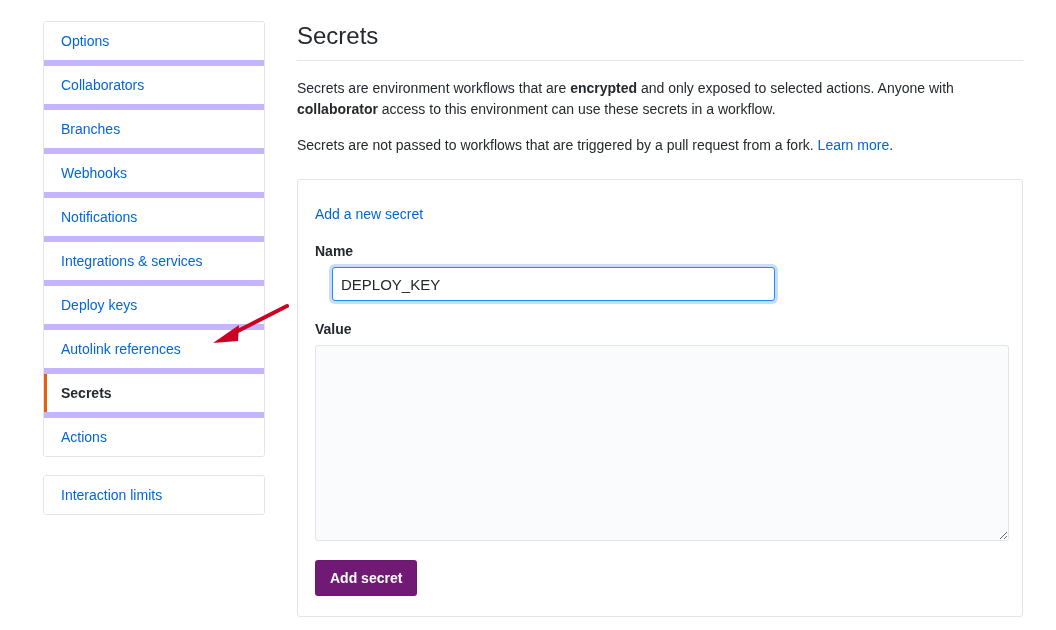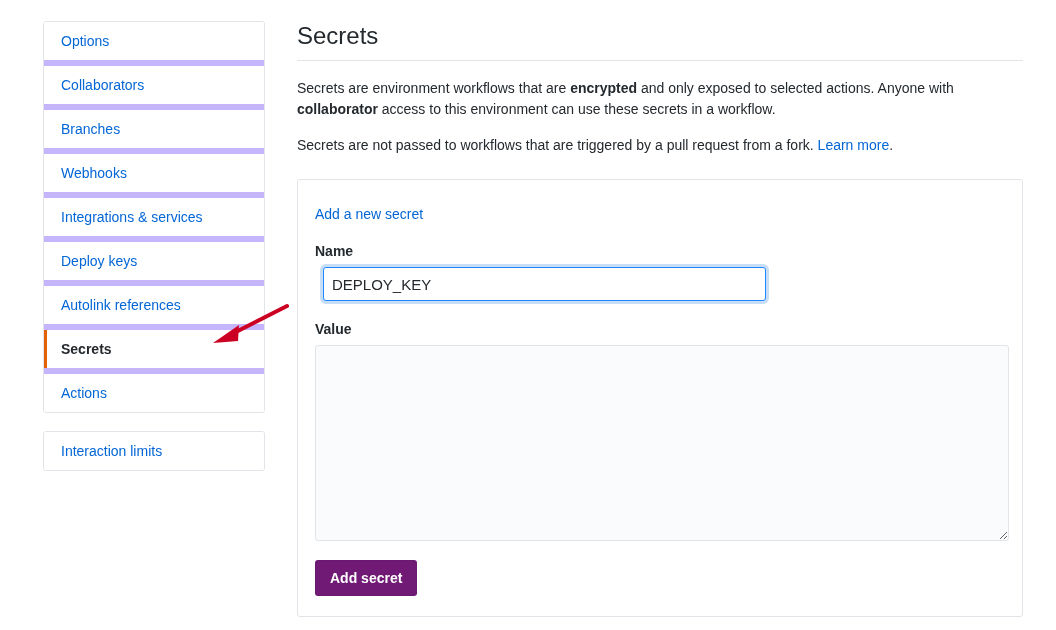--- a/index.html
+++ b/index.html
@@ -105,21 +105,21 @@
     height: 34px;
     padding: 6px 8px;
     font-size: 15px;
     font-family: "Liberation Sans", sans-serif;
     color: #24292e;
     background: #ffffff;
     border: 1px solid #2188ff;
     border-radius: 3px;
     outline: none;
     box-shadow: 0 0 0 3px rgba(3,102,214,0.22);
-    margin-left: 9px;
+    margin-left: 18px;
   }
   .value-area {
     display: block;
     width: 694px;
     height: 196px;
     padding: 8px;
     font-size: 14px;
     font-family: "Liberation Sans", sans-serif;
     color: #24292e;
     background: #fafbfc;
@@ -155,20 +155,21 @@
 
 <div class="page">
 
   <div class="sidebar">
 
     <div class="nav-card">
       <a class="nav-item">Options</a>
       <a class="nav-item">Collaborators</a>
       <a class="nav-item">Branches</a>
       <a class="nav-item">Webhooks</a>
+      <a class="nav-item">Notifications</a>
       <a class="nav-item">Integrations &amp; services</a>
       <a class="nav-item">Deploy keys</a>
       <a class="nav-item">Autolink references</a>
       <a class="nav-item selected">Secrets</a>
       <a class="nav-item">Actions</a>
     </div>
 
     <div class="nav-card">
       <a class="nav-item">Interaction limits</a>
     </div>

